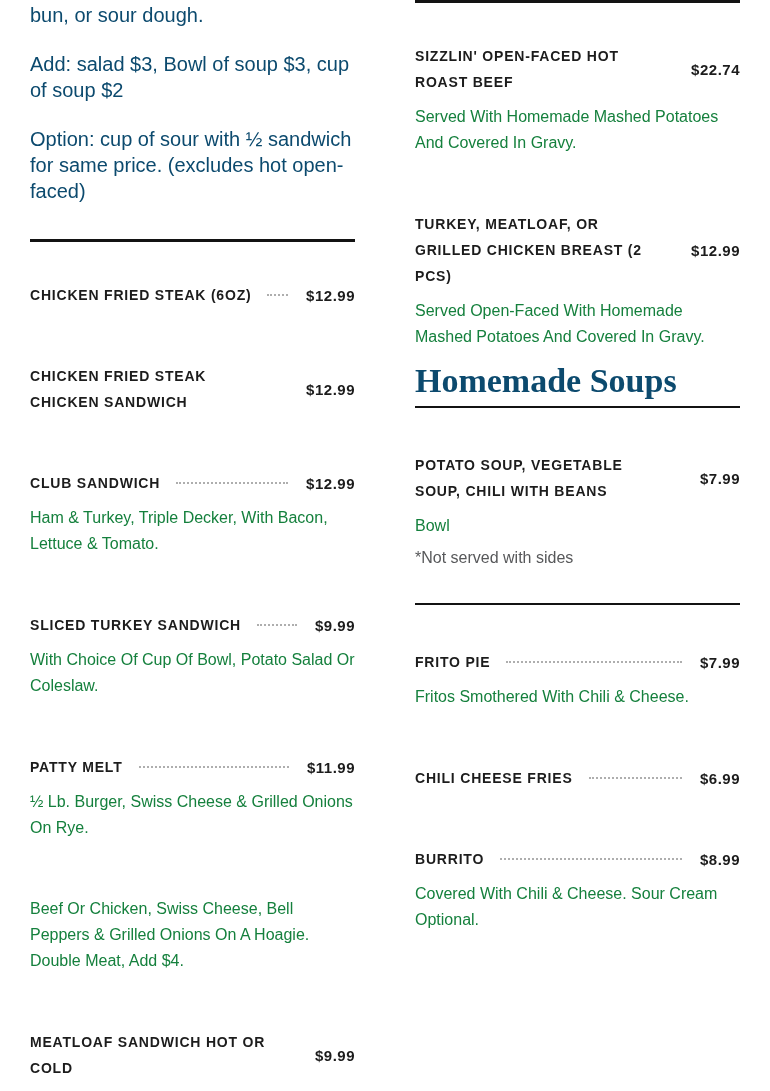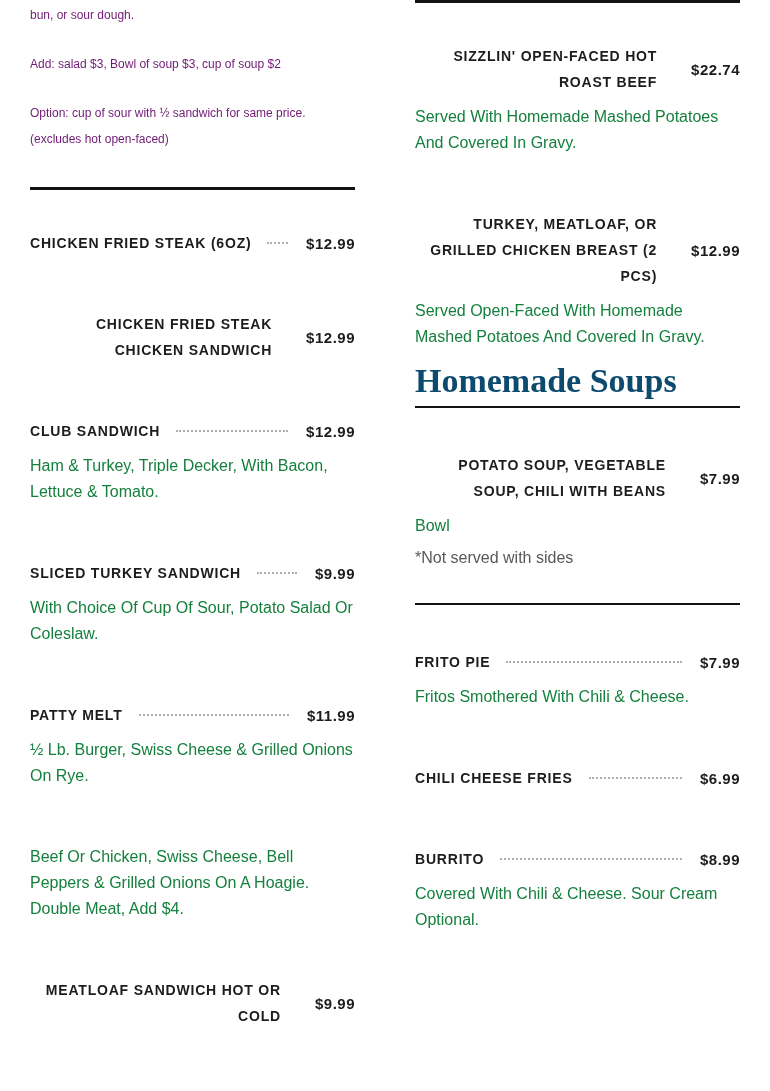--- a/index.html
+++ b/index.html
@@ -1,31 +1,31 @@
 <!DOCTYPE html>
 <html><head>
 <meta charset="utf-8">
 <style>
   * { margin: 0; padding: 0; box-sizing: border-box; }
   html, body { width: 770px; height: 1091px; overflow: hidden; background: #ffffff; }
   body { font-family: "Liberation Sans", sans-serif; }
   .page { display: flex; padding: 0 30px; gap: 60px; }
   .col { width: 325px; flex: 0 0 325px; }
 
-  p.intro { font-size: 12px; line-height: 26px; color: #701a75; margin: 0 0 23px; }
+  p.intro { font-size: 20px; line-height: 26px; color: #0c4a6e; margin: 0 0 23px; }
   .col-left p.intro:first-child { margin-top: 2px; }
 
   hr.section-rule { border: none; border-top: 3px solid #131313; margin: 35px 0 0; }
   hr.section-rule.top { margin: 0; }
   hr.heading-rule { border: none; border-top: 2px solid #131313; margin: 4px 0 0; }
 
   .items-list { margin-top: 40px; }
   .items-list.tight { margin-top: 44px; }
   .menu-item { margin-bottom: 55px; }
-  .item-row { display: flex; align-items: center; text-align: right; }
+  .item-row { display: flex; align-items: center; }
   .item-name {
     flex: 0 1 auto; min-width: 0;
     font-size: 14px; font-weight: bold; line-height: 26px;
     letter-spacing: 0.8px; color: #1c1c1c; text-transform: uppercase;
   }
   .leader {
     flex: 1 1 0; min-width: 0; height: 0;
     border-bottom: 2px dotted #aeaeae;
     margin: 0 18px 0 16px;
   }
@@ -80,21 +80,21 @@
         </div>
         <p class="item-desc">Ham &amp; Turkey, Triple Decker, With Bacon, Lettuce &amp; Tomato.</p>
       </div>
 
       <div class="menu-item">
         <div class="item-row">
           <span class="item-name">SLICED TURKEY SANDWICH</span>
           <span class="leader"></span>
           <span class="item-price">$9.99</span>
         </div>
-        <p class="item-desc">With Choice Of Cup Of Sour, Potato Salad Or Coleslaw.</p>
+        <p class="item-desc">With Choice Of Cup Of Bowl, Potato Salad Or Coleslaw.</p>
       </div>
 
       <div class="menu-item">
         <div class="item-row">
           <span class="item-name">PATTY MELT</span>
           <span class="leader"></span>
           <span class="item-price">$11.99</span>
         </div>
         <p class="item-desc">½ Lb. Burger, Swiss Cheese &amp; Grilled Onions On Rye.</p>
       </div>

